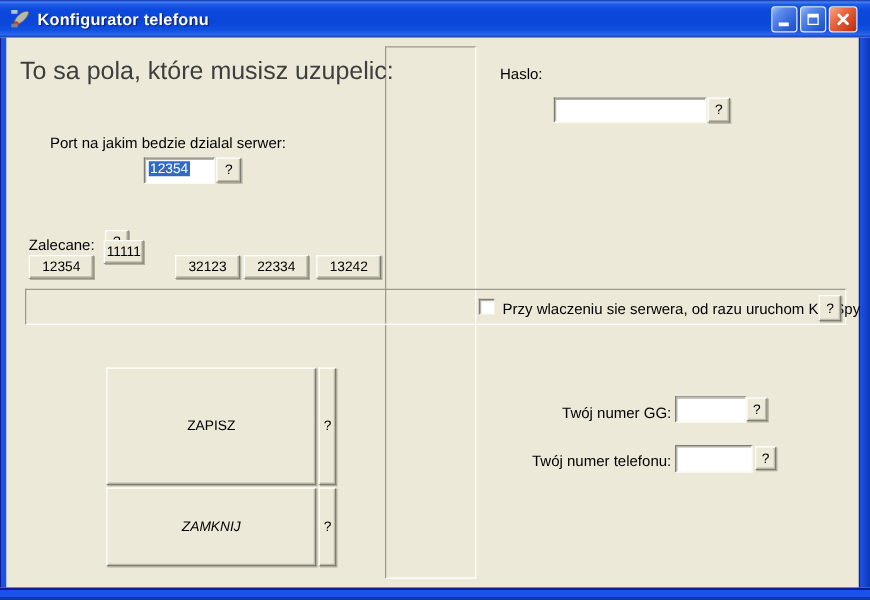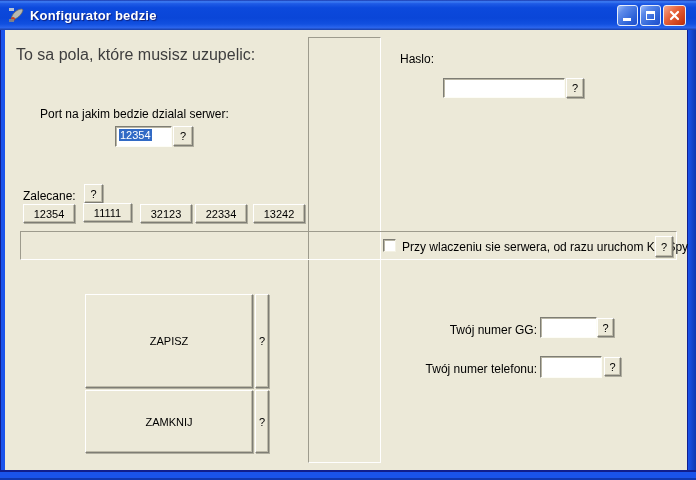--- a/index.html
+++ b/index.html
@@ -51,41 +51,41 @@
     border:1px solid;border-color:#7E7D74 #FDFDF6 #FDFDF6 #7E7D74;
     box-shadow:inset 1px 1px 0 #B8B5A4;
     font-family:"Liberation Sans",sans-serif;font-size:11px;color:#000;
     padding:2px 3px;outline:none;
   }
   .sunken{
     position:absolute;background:transparent;
     border:1px solid;border-color:#9D9B8D #FFFFFF #FFFFFF #9D9B8D;
   }
   .label{position:absolute;font-size:12px;color:#000;white-space:nowrap;}
-  .heading{position:absolute;left:16px;top:46px;font-size:16px;color:#3E3E3E;}
+  .heading{position:absolute;left:16px;top:46px;font-size:20px;color:#3E3E3E;}
   .sel{background:#316AC5;color:#fff;padding:0 1px;}
   .checkbox{
     position:absolute;left:383px;top:239px;width:13px;height:13px;background:#fff;
     border:1px solid;border-color:#7E7D74 #F4F2E4 #F4F2E4 #7E7D74;
     box-shadow:inset 1px 1px 0 #B8B5A4;cursor:pointer;
   }
 </style>
 </head>
 <body>
 
 <div class="window">
 
   <div class="titlebar">
     <svg class="app-icon" viewBox="0 0 17 17">
       <path d="M14 2 C10 2 6 5 4 9 L3 13 L7 12 C11 10 14 7 15 3 Z" fill="#B8B8B0" stroke="#6E6E66" stroke-width="0.8"></path>
       <circle cx="5" cy="12" r="2" fill="#C84020"></circle>
       <rect x="1" y="1" width="5" height="3" fill="#D8D8D0" opacity="0.85"></rect>
       <rect x="1" y="12" width="5" height="3" fill="#8a8a82" opacity="0.85"></rect>
     </svg>
-    <span class="title-text">Konfigurator bedzie</span>
+    <span class="title-text">Konfigurator telefonu</span>
   </div>
   <div class="win-btn minb">
     <span class="glyph-min"></span>
   </div>
   <div class="win-btn maxb">
     <span class="glyph-max"></span>
   </div>
   <div class="win-btn closeb">
     <svg width="11" height="11" viewBox="0 0 11 11">
       <path d="M2 2 L9 9 M9 2 L2 9" stroke="#fff" stroke-width="2.2" stroke-linecap="round"></path>
@@ -105,32 +105,32 @@
   <input class="input3d" style="left: 443px; top: 78px; width: 122px; height: 20px;" value="">
   <div class="btn3d" style="left:566px;top:78px;width:18px;height:20px;">?</div>
 
   <div class="label" style="left:40px;top:107px;">Port na jakim bedzie dzialal serwer:</div>
   <div class="input3d" style="left:115px;top:126px;width:57px;height:21px;"><span class="sel">12354</span></div>
   <div class="btn3d" style="left:173px;top:126px;width:20px;height:20px;">?</div>
 
   <div class="label" style="left:23px;top:189px;">Zalecane:</div>
   <div class="btn3d" style="left:84px;top:184px;width:19px;height:19px;">?</div>
   <div class="btn3d" style="left:23px;top:204px;width:52px;height:19px;">12354</div>
-  <div class="btn3d" style="left:83px;top:203px;width:49px;height:19px;">11111</div>
+  <div class="btn3d" style="left:83px;top:192px;width:32px;height:19px;">11111</div>
   <div class="btn3d" style="left:140px;top:204px;width:52px;height:19px;">32123</div>
   <div class="btn3d" style="left:195px;top:204px;width:52px;height:19px;">22334</div>
   <div class="btn3d" style="left:253px;top:204px;width:52px;height:19px;">13242</div>
 
   <div class="checkbox"></div>
   <div class="label" style="left:402px;top:240px;">Przy wlaczeniu sie serwera, od razu uruchom KeySpy</div>
   <div class="btn3d" style="left:655px;top:236px;width:18px;height:21px;">?</div>
 
   <div class="btn3d" style="left:85px;top:294px;width:168px;height:94px;text-align:right;">ZAPISZ</div>
   <div class="btn3d" style="left:255px;top:294px;width:14px;height:94px;">?</div>
-  <div class="btn3d" style="left:85px;top:390px;width:168px;height:63px;">ZAMKNIJ</div>
+  <div class="btn3d" style="left:85px;top:390px;width:168px;height:63px;font-style:italic;">ZAMKNIJ</div>
   <div class="btn3d" style="left:255px;top:390px;width:14px;height:63px;">?</div>
 
   <div class="label" style="left:410px;top:323px;width:127px;text-align:right;">Twój numer GG:</div>
   <input class="input3d" style="left: 540px; top: 317px; width: 57px; height: 21px;" value="">
   <div class="btn3d" style="left:597px;top:318px;width:17px;height:19px;">?</div>
 
   <div class="label" style="left:410px;top:362px;width:127px;text-align:right;">Twój numer telefonu:</div>
   <input class="input3d" style="left: 540px; top: 356px; width: 62px; height: 22px;" value="">
   <div class="btn3d" style="left:604px;top:357px;width:17px;height:19px;">?</div>
 

